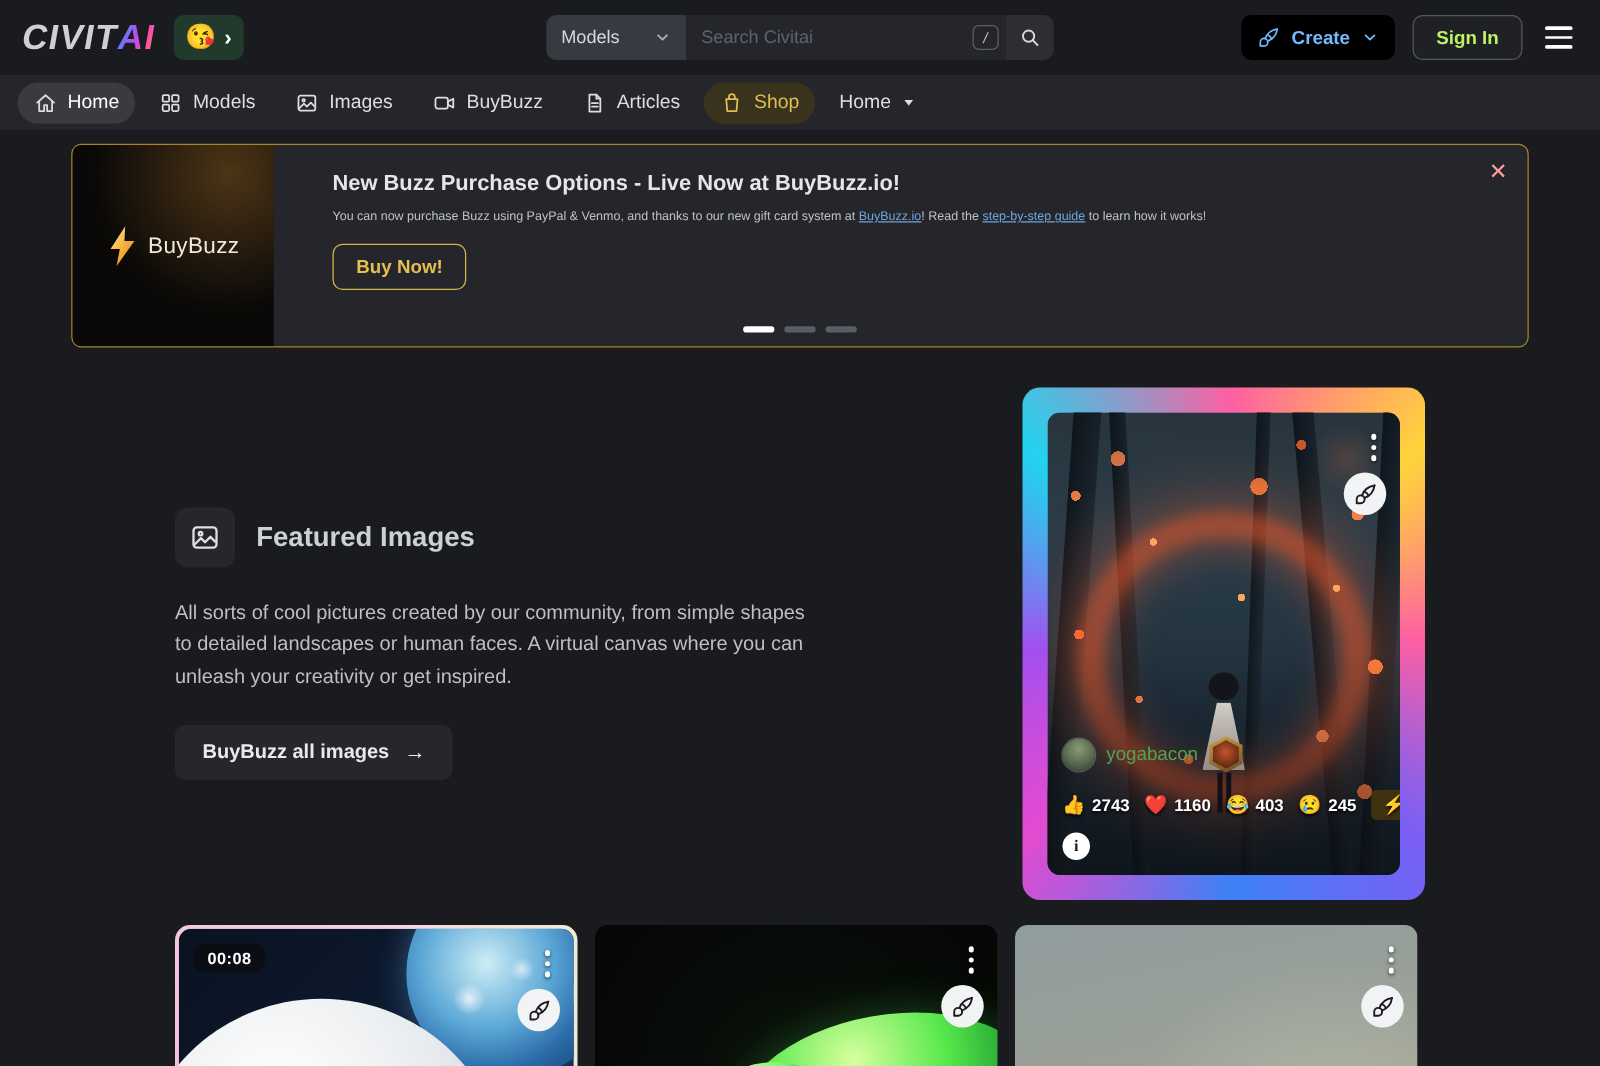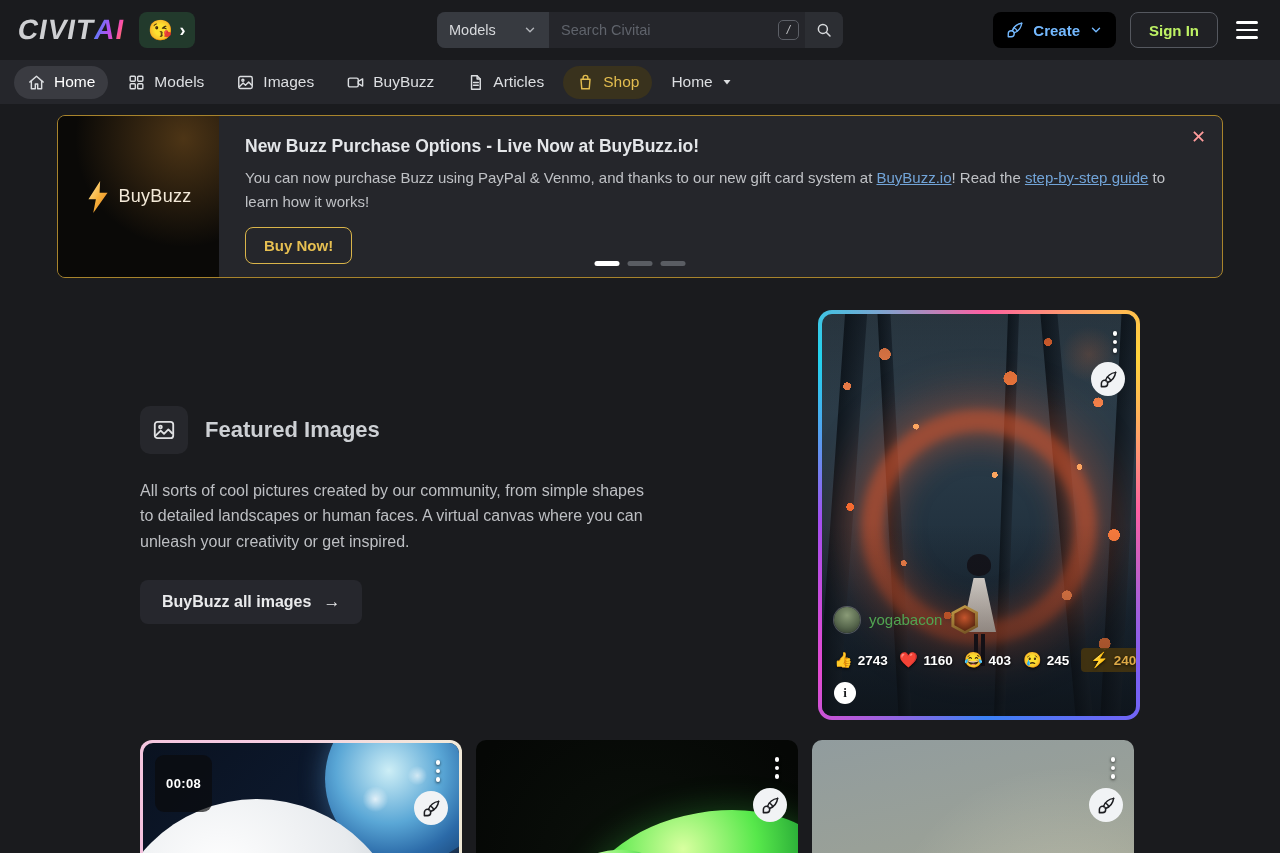--- a/index.html
+++ b/index.html
@@ -94,23 +94,23 @@
     background:#25262b; border:1px solid #a8842c; border-radius:8px;
     display:flex; overflow:hidden;
   }
   .banner-art {
     width:161px; flex-shrink:0;
     background:radial-gradient(circle at 78% 14%, rgba(158,106,40,.45), rgba(10,9,7,0) 58%), #0a0907;
     display:flex; align-items:center; justify-content:center; gap:7px;
   }
   .banner-art svg { width:26px; height:34px; }
   .banner-brand { color:#f3e9d8; font-size:18px; letter-spacing:.3px; }
-  .banner-body { padding:20px 26px 0; position:relative; flex:1; }
+  .banner-body { padding:20px 26px 0; position:relative; flex:1;margin-left:21px; }
   .banner-title { font-size:17.5px; font-weight:700; color:#e4e6e9; }
-  .banner-text { margin-top:9px; font-size:15px; line-height:1.6; color:#bfc1c5; max-width:985px; }
+  .banner-text { margin-top:9px; font-size:10px; line-height:1.6; color:#bfc1c5; max-width:985px; }
   .banner-text a { color:#72a4d8; text-decoration:underline; cursor:pointer; }
   .buy-now {
     margin-top:13px; background:transparent; border:1.5px solid #d9b44a; color:#e6bf51;
     font-weight:700; font-size:15px; padding:9px 18px; border-radius:8px;
   }
   .banner-close {
     position:absolute; top:8px; right:12px; background:none; border:none;
     color:#ff9b9b; font-size:18px; line-height:1; padding:4px;
   }
   .carousel-dots {
@@ -134,21 +134,21 @@
   .featured-desc { margin-top:24px; font-size:16px; line-height:1.58; color:#bdbfc3; max-width:508px; }
   .explore-btn {
     margin-top:26px; background:#26272d; border:none; border-radius:8px;
     color:#e9eaec; font-weight:700; font-size:16px; padding:12px 22px;
     display:inline-flex; align-items:center; gap:12px;
   }
   .explore-btn .arrow { font-size:17px; }
 
   
   .feature-card {
-    width:322px; height:410px; flex-shrink:0; border-radius:14px; padding:4px;
+    width:322px; height:410px; flex-shrink:0; border-radius:14px; padding:20px;
     background:conic-gradient(from 45deg at 50% 50%,
       #ffd43b 0%, #ff5fa2 12%, #7b5ff5 25%, #3b82f6 37%, #e34bd0 50%,
       #a34ff0 62%, #22d3ee 75%, #ff5fa2 88%, #ffd43b 100%);
     position:relative; cursor:pointer;
   }
   .fc-inner { position:relative; width:100%; height:100%; border-radius:10px; overflow:hidden; }
 
   .scene-forest { position:absolute; inset:0; background:linear-gradient(180deg,#33434e 0%,#273845 40%,#1d2c39 70%,#17232e 100%); }
   .trunk { position:absolute; top:-10%; height:120%; background:linear-gradient(90deg,#10181f,#1d2832); border-radius:8px; }
   .t1{left:3%;width:22px;transform:rotate(4deg);} .t2{left:21%;width:13px;transform:rotate(-3deg);}
@@ -225,21 +225,21 @@
     box-shadow:0 0 26px rgba(90,160,220,.45); }
   .earth::after { content:""; position:absolute; inset:0; border-radius:50%;
     background:radial-gradient(circle 18px at 30% 62%, rgba(255,255,255,.75), transparent 72%),
                radial-gradient(circle 14px at 55% 48%, rgba(255,255,255,.6), transparent 70%); }
   .strut { position:absolute; left:46%; top:-26px; width:200px; height:30px; border-radius:6px;
     background:linear-gradient(180deg,#f2f5f7,#9fa9b2); transform:rotate(48deg); }
   .helmet { position:absolute; left:-36px; top:56px; width:300px; height:300px; border-radius:50%;
     background:radial-gradient(circle at 38% 26%, #ffffff, #e8ebee 45%, #c2c9cf 75%, #9aa2a9); }
   .duration {
     position:absolute; top:12px; left:12px; background:rgba(10,10,12,.68); color:#fff;
-    font-size:13px; font-weight:700; padding:21px 11px; border-radius:9px; z-index:5; letter-spacing:.4px;
+    font-size:13px; font-weight:700; padding:4px 11px; border-radius:9px; z-index:5; letter-spacing:.4px;
   }
 
   .scene-snake { position:absolute; inset:0; background:radial-gradient(circle at 50% 38%, #0b110b, #050705 72%); }
   .snake-body { position:absolute; left:34%; top:72px; width:250px; height:150px; border-radius:50%;
     transform:rotate(-10deg);
     background:radial-gradient(circle at 42% 22%, #d9ffa0, #57e84b 40%, #1f9e33 70%, #0e5a20 95%);
     box-shadow:0 0 34px rgba(60,220,70,.3); }
   .snake-head { position:absolute; left:22%; top:112px; width:120px; height:80px; border-radius:50%;
     transform:rotate(-18deg);
     background:radial-gradient(circle at 45% 25%, #eaffc0, #7df06a 45%, #2fae3c 80%); }

